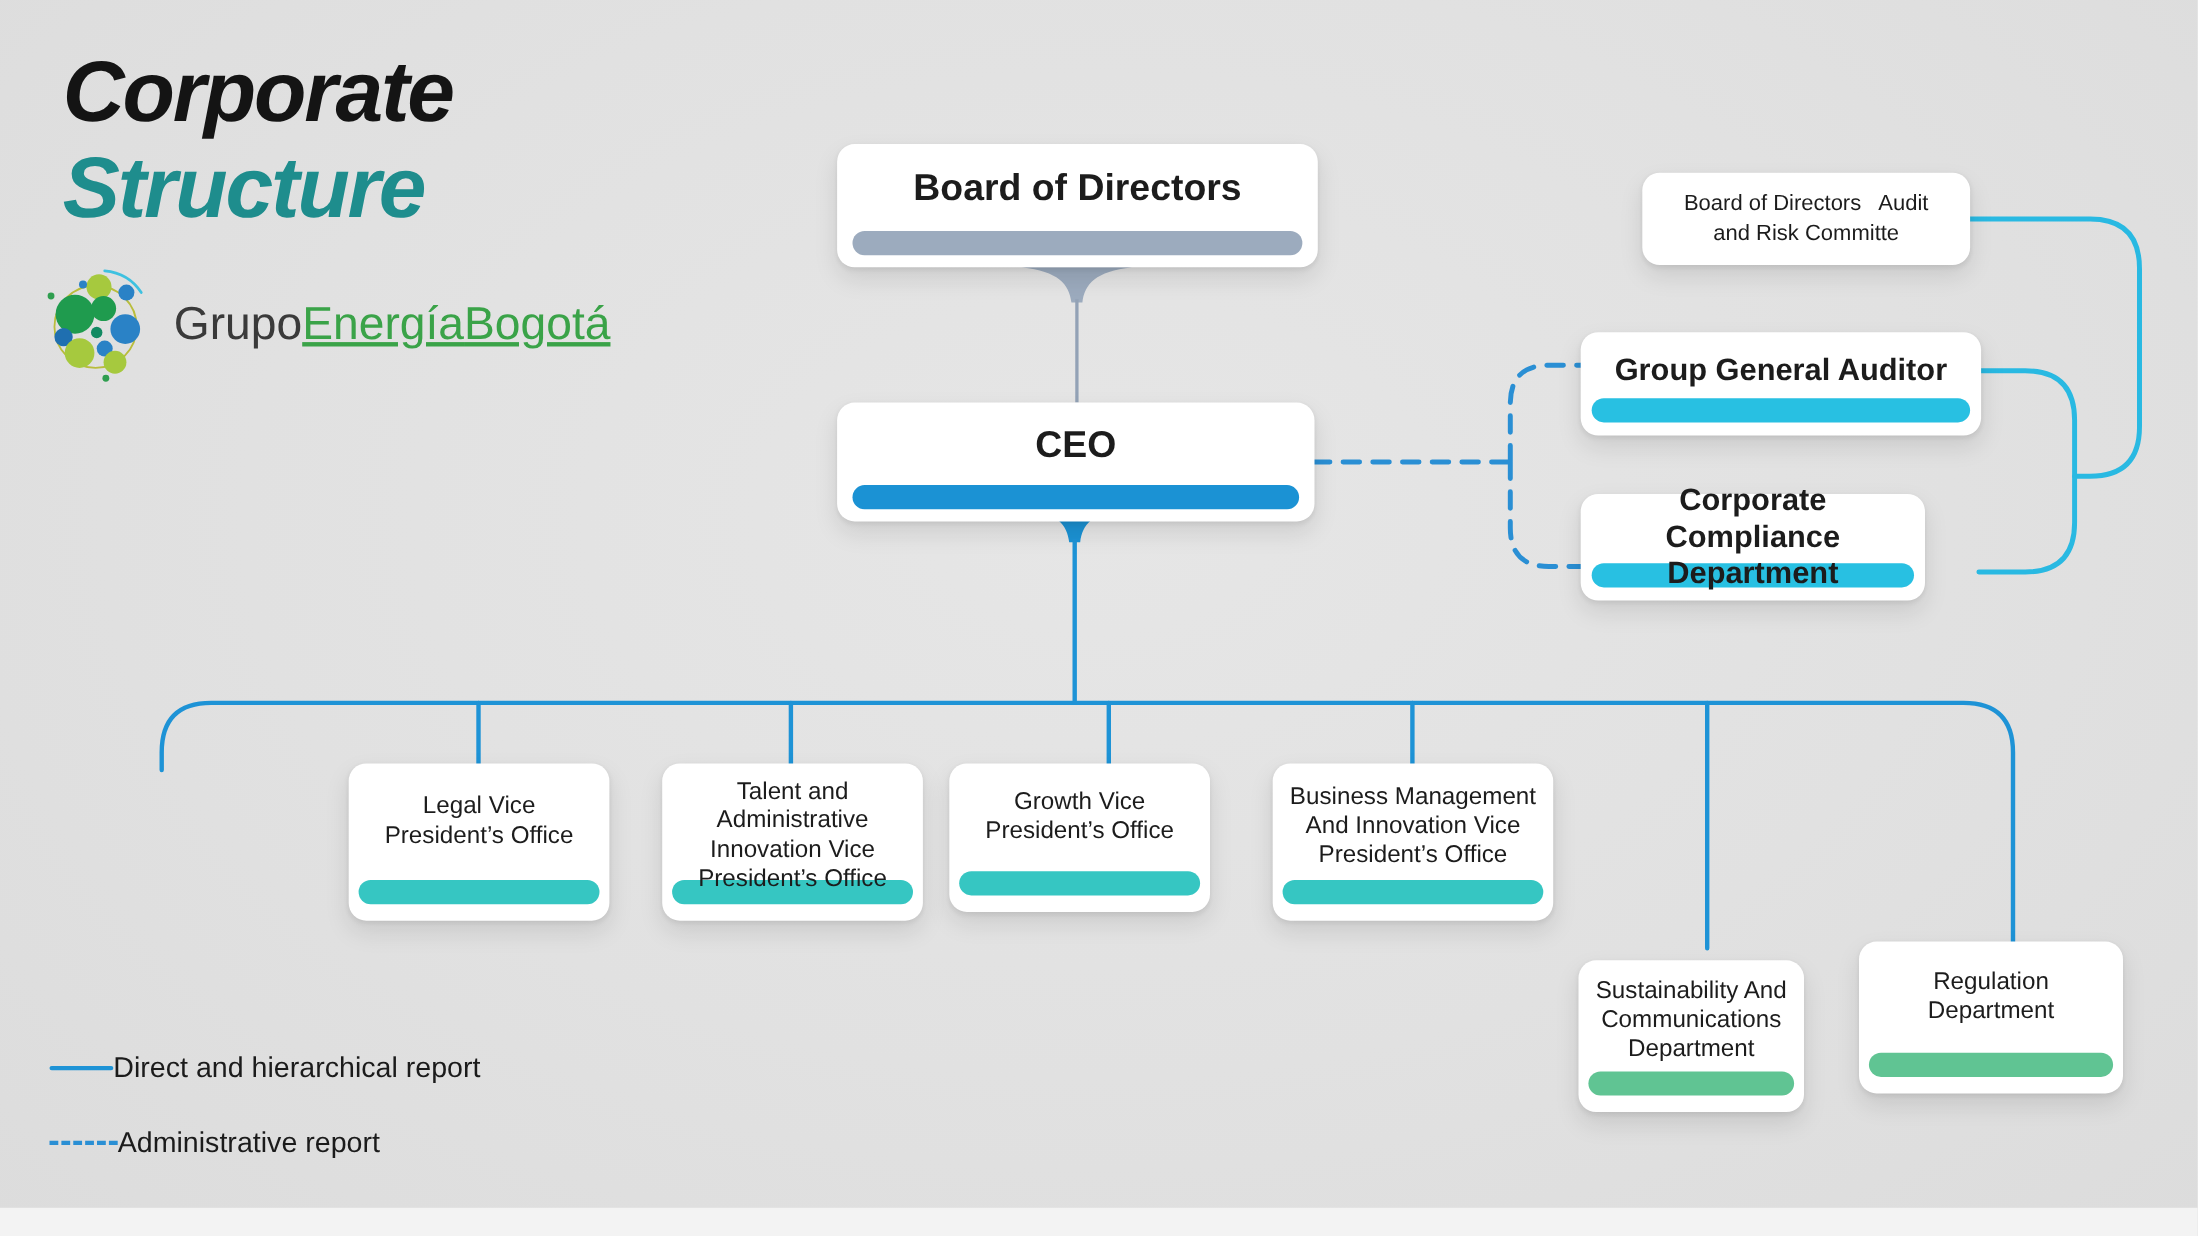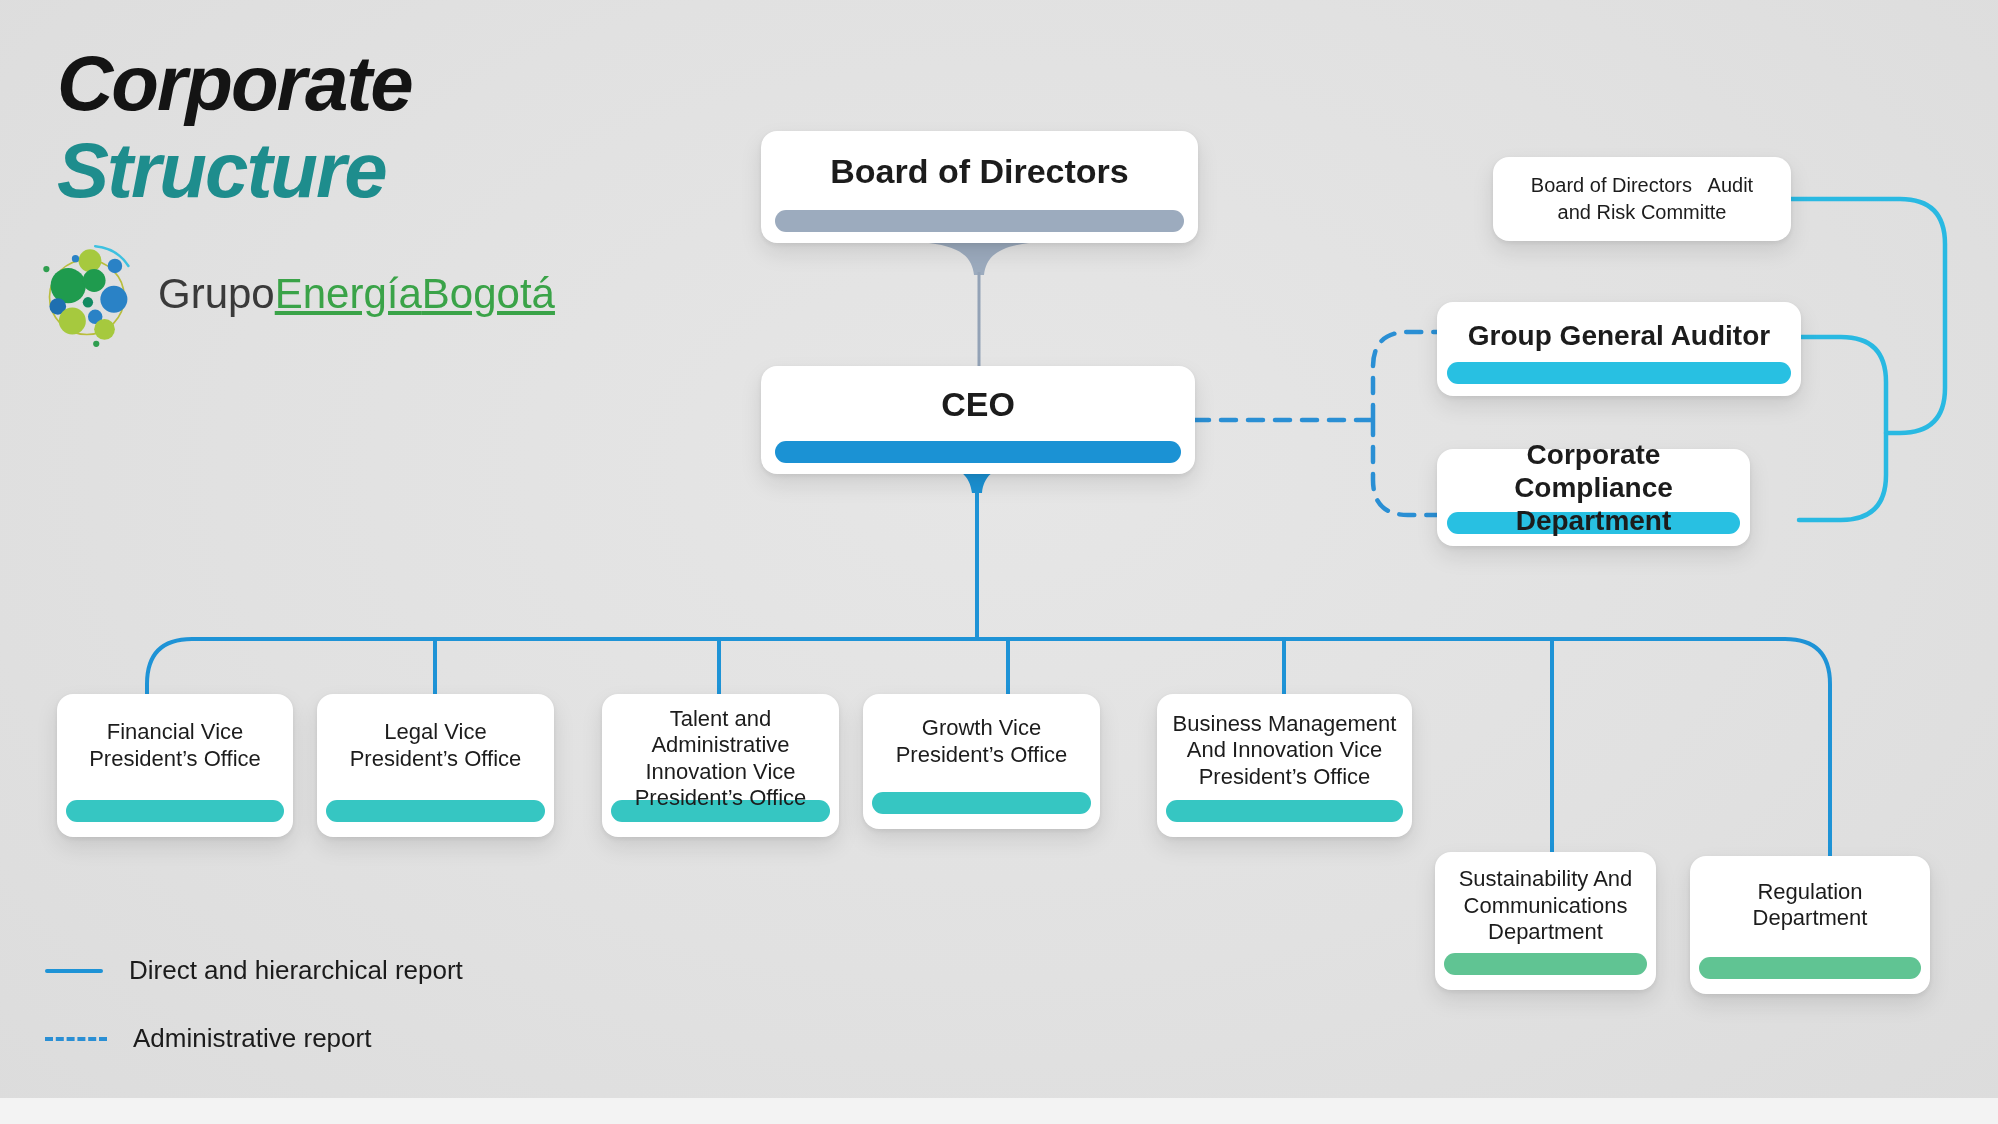--- a/index.html
+++ b/index.html
@@ -28,21 +28,21 @@
   .node .bar{position:absolute;left:9px;right:9px;bottom:15px;height:22px;border-radius:11px;}
   .node .lbl{position:relative;padding:0 12px;}
   .n-big .lbl{font-size:34px;font-weight:bold;padding-bottom:32px;}
   .n-big .bar{left:14px;right:14px;bottom:11px;}
   .n-mid .lbl{font-size:28px;font-weight:bold;line-height:1.18;padding-bottom:26px;}
   .n-mid .bar{left:10px;right:10px;bottom:12px;}
   .n-small .lbl{font-size:22px;line-height:1.2;padding-bottom:40px;}
   .n-plain .lbl{font-size:20px;line-height:1.35;white-space:pre-wrap;padding:0 10px;}
 
   
-  .legend-item{position:absolute;left:45px;display:flex;align-items:center;gap:26px;z-index:2;}
+  .legend-item{position:absolute;left:45px;display:flex;align-items:center;z-index:2;}
   .legend-item .txt{font-size:26px;color:#1b1b1b;}
   .sw-solid{width:58px;height:4px;border-radius:2px;background:#1e93d6;}
   .sw-dashed{width:62px;height:0;border-top:4px dashed #2a8fd4;}
 </style>
 </head>
 <body>
 
 <div class="canvas">
 
   <div class="title">
@@ -108,24 +108,20 @@
   <div class="node n-mid" style="left:1437px;top:302px;width:364px;height:94px;">
     <div class="bar" style="background: rgb(40, 192, 226);"></div>
     <div class="lbl">Group General Auditor</div>
   </div>
 
   <div class="node n-mid" style="left:1437px;top:449px;width:313px;height:97px;">
     <div class="bar" style="background: rgb(40, 192, 226);"></div>
     <div class="lbl" style="padding-bottom:20px;">Corporate Compliance Department</div>
   </div>
 
-  <div class="node n-small" style="left:57px;top:694px;width:236px;height:143px;">
-    <div class="bar" style="background: rgb(54, 198, 194);"></div>
-    <div class="lbl">Financial Vice President’s Office</div>
-  </div>
 
   <div class="node n-small" style="left:317px;top:694px;width:237px;height:143px;">
     <div class="bar" style="background: rgb(54, 198, 194);"></div>
     <div class="lbl">Legal Vice President’s Office</div>
   </div>
 
   <div class="node n-small" style="left:602px;top:694px;width:237px;height:143px;">
     <div class="bar" style="background: rgb(54, 198, 194);"></div>
     <div class="lbl" style="padding-bottom:14px;">Talent and Administrative Innovation Vice President’s Office</div>
   </div>
@@ -133,21 +129,21 @@
   <div class="node n-small" style="left:863px;top:694px;width:237px;height:135px;">
     <div class="bar" style="background: rgb(54, 198, 194);"></div>
     <div class="lbl">Growth Vice President’s Office</div>
   </div>
 
   <div class="node n-small" style="left:1157px;top:694px;width:255px;height:143px;">
     <div class="bar" style="background: rgb(54, 198, 194);"></div>
     <div class="lbl" style="padding-bottom:30px;">Business Management And Innovation Vice President’s Office</div>
   </div>
 
-  <div class="node n-small" style="left:1435px;top:852px;width:221px;height:138px;">
+  <div class="node n-small" style="left:1435px;top:873px;width:205px;height:138px;">
     <div class="bar" style="background: rgb(96, 196, 147);"></div>
     <div class="lbl" style="padding-bottom:30px;">Sustainability And Communications Department</div>
   </div>
 
   <div class="node n-small" style="left:1690px;top:856px;width:240px;height:138px;">
     <div class="bar" style="background: rgb(96, 196, 147);"></div>
     <div class="lbl">Regulation Department</div>
   </div>
 
   <div class="legend-item" style="top:955px;">

